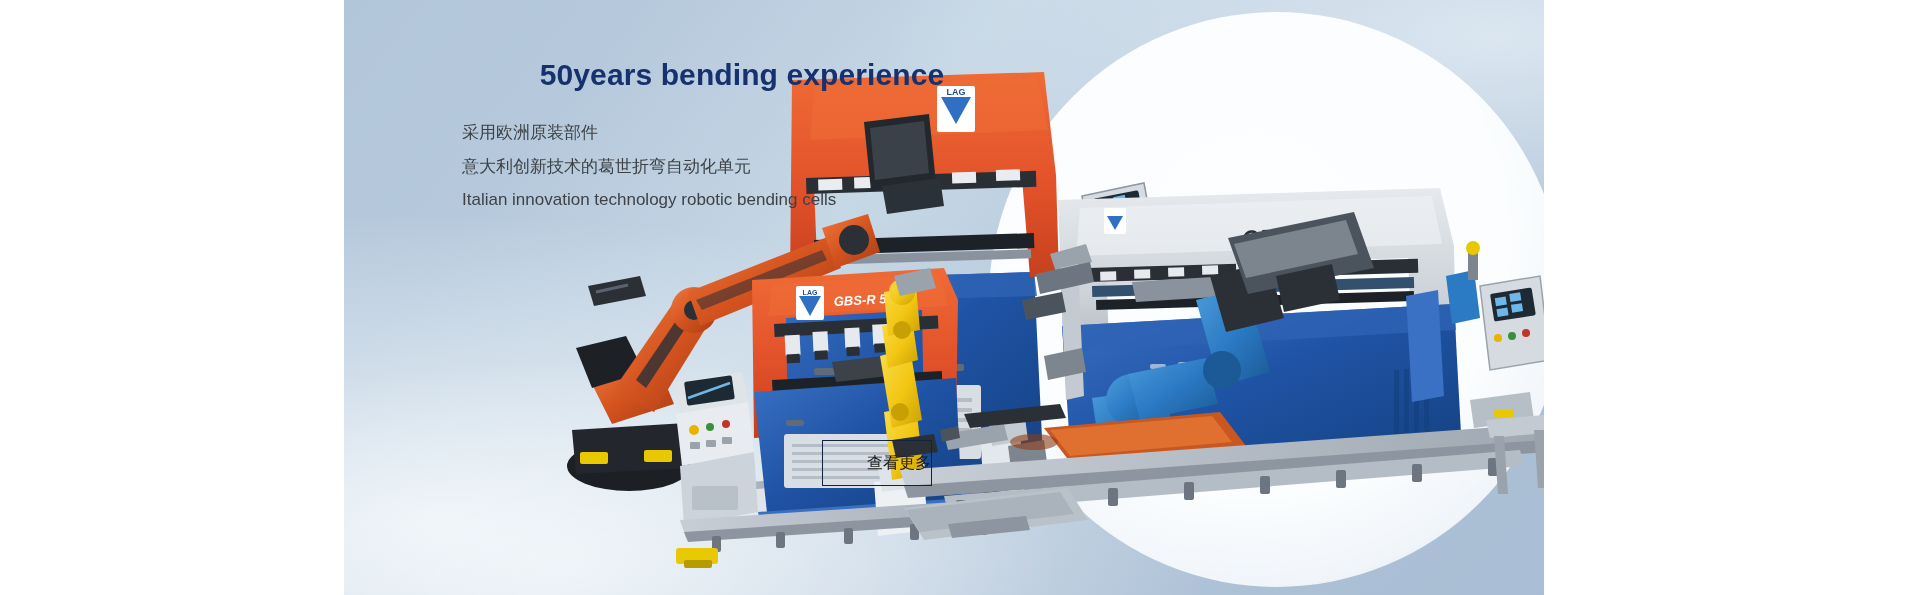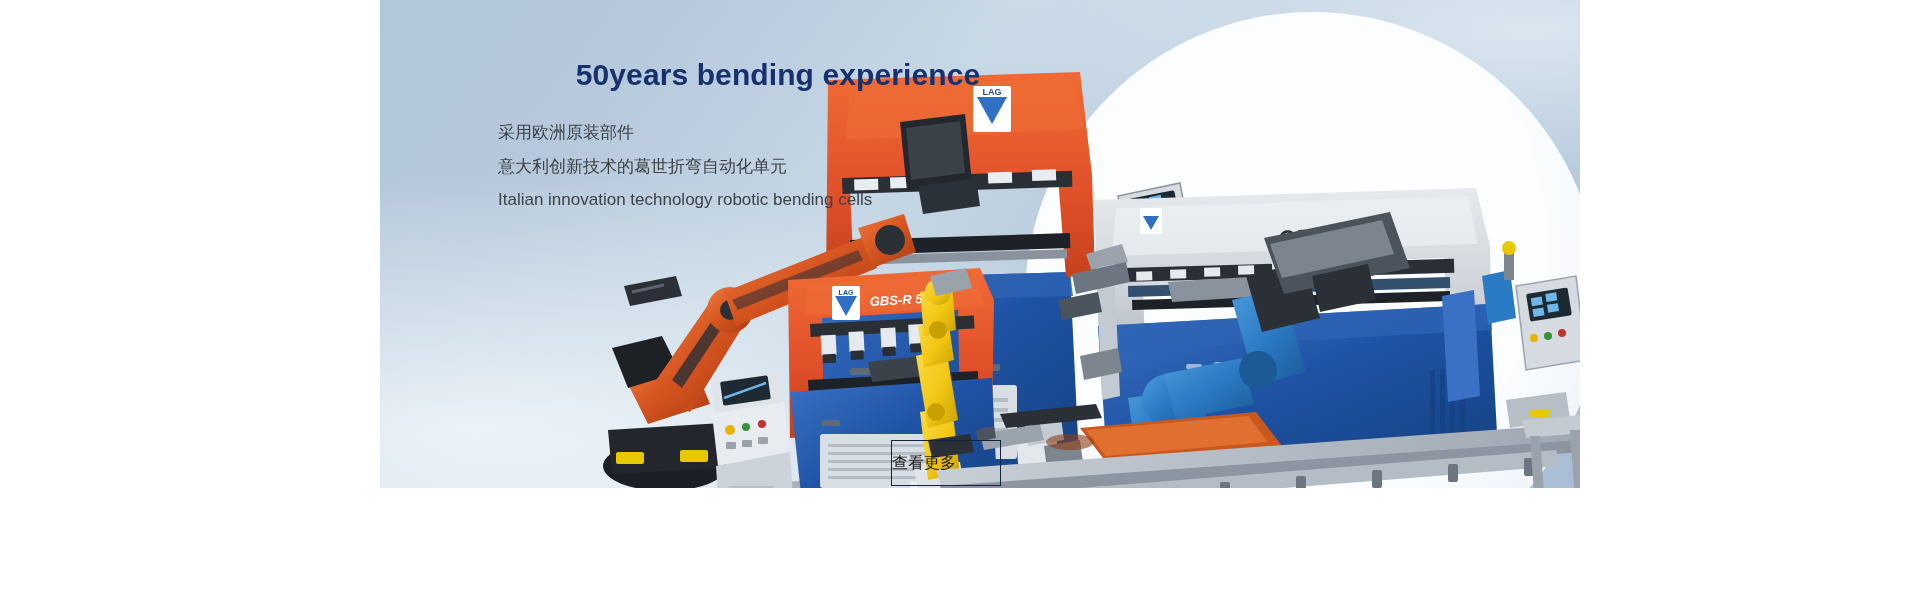--- a/index.html
+++ b/index.html
@@ -4,21 +4,21 @@
 <style>
   html,body{margin:0;padding:0;}
   body{
     width:1920px;height:595px;overflow:hidden;background:#ffffff;
     font-family:"Liberation Sans","DejaVu Sans",sans-serif;
   }
   .stage{position:relative;width:1920px;height:595px;background:#fff;}
 
   
   .banner{
-    position:absolute;left:380px;top:0;width:1200px;height:488px;
+    position:absolute;left:344px;top:0;width:1200px;height:595px;
     overflow:hidden;
     background:
       radial-gradient(120% 95% at 8% 88%, rgba(236,243,248,.95) 0%, rgba(236,243,248,0) 55%),
       radial-gradient(85% 70% at 96% 6%, rgba(226,236,244,.85) 0%, rgba(226,236,244,0) 60%),
       linear-gradient(128deg,#b2c6da 0%,#b6c9dc 18%,#c6d7e5 40%,#b7c9dc 62%,#acc0d6 82%,#a9bdd4 100%);
   }
   
   .disc{
     position:absolute;left:645px;top:12px;width:575px;height:575px;border-radius:50%;
     background:radial-gradient(circle at 46% 40%, #fdfeff 0%, #fbfdfe 54%, rgba(250,252,254,.88) 74%, rgba(248,251,253,.35) 90%, rgba(248,251,253,0) 100%);
@@ -37,22 +37,22 @@
   .h-en1{font-size:30px;line-height:46px;white-space:nowrap;text-align:center;}
   .h-cn2{font-size:30px;line-height:46px;}
   .h-en2{font-size:30px;line-height:46px;white-space:nowrap;}
 
   .sub{color:#3e4247;font-size:17px;line-height:33.5px;white-space:nowrap;font-weight:400;}
   .subwrap{margin-top:18px;}
 
   .btn{
     position:absolute;left:478px;top:440px;width:110px;height:46px;
     border:1px solid #12233f;background:transparent;color:#1a1a1a;
-    font-size:16px;line-height:44px;text-align:left;cursor:pointer;
-    box-sizing:border-box;font-family:"Liberation Sans","DejaVu Sans",sans-serif;margin-left:33px;
+    font-size:16px;line-height:44px;text-align:right;cursor:pointer;
+    box-sizing:border-box;font-family:"Liberation Sans","DejaVu Sans",sans-serif;
   }
 
   
   .art{position:absolute;left:0;top:0;width:1200px;height:595px;pointer-events:none;}
 </style>
 </head>
 <body>
 
 <div class="stage">
 

